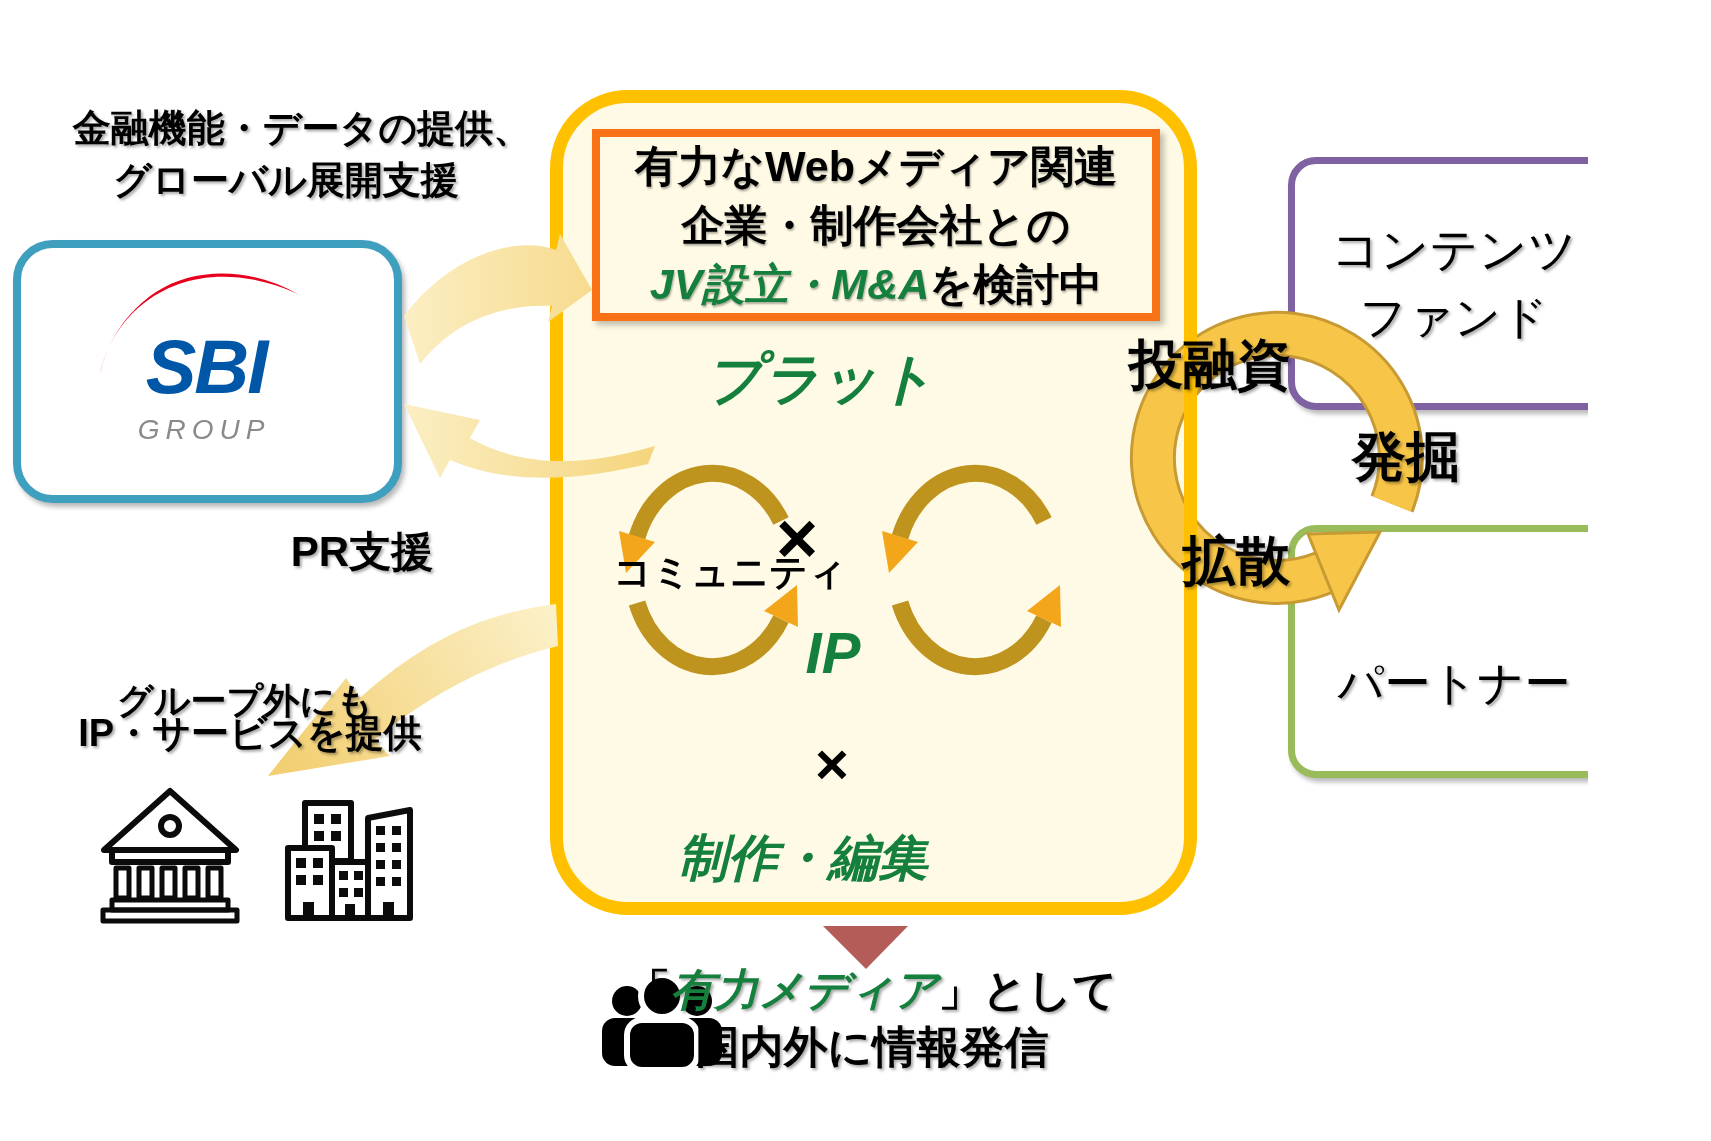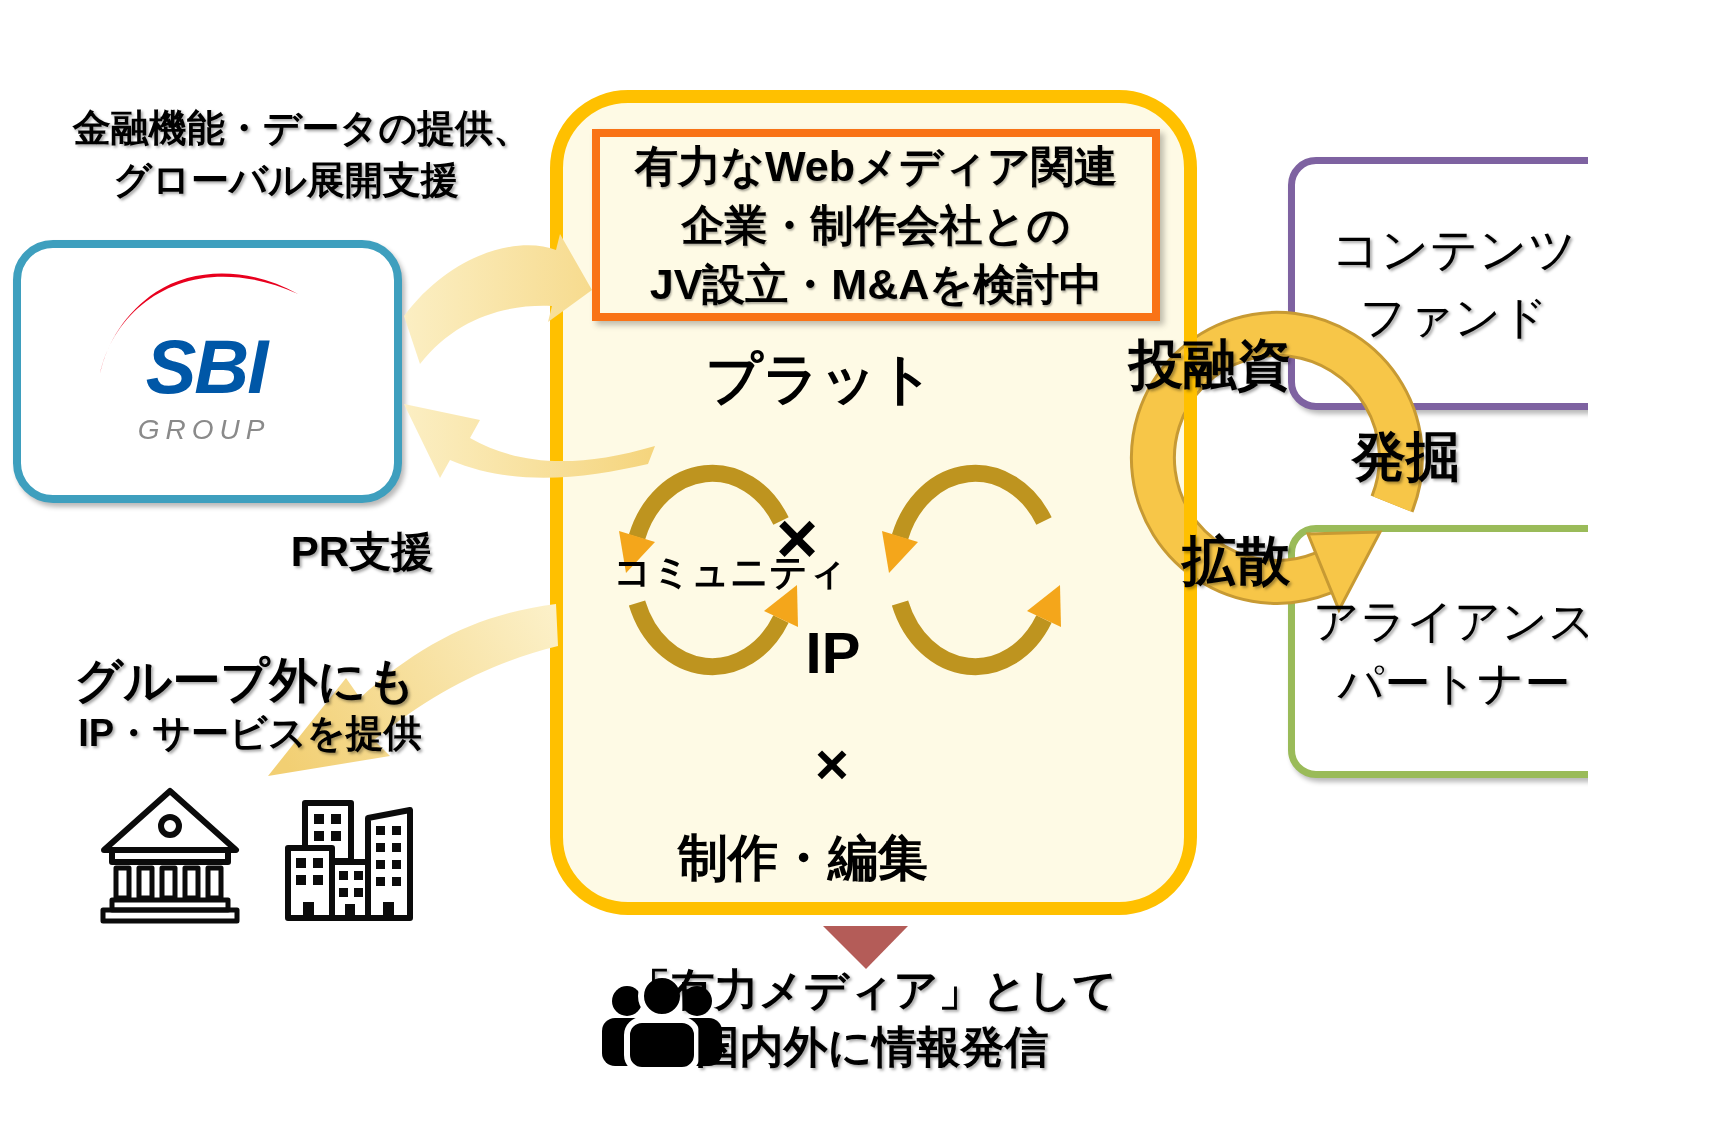--- a/index.html
+++ b/index.html
@@ -10,21 +10,21 @@
   .box{position:absolute;background:#fff;box-shadow:3px 4px 5px rgba(0,0,0,.28);}
   #sbi-box{left:13px;top:240px;width:373px;height:247px;border:8px solid #3E9FBE;border-radius:40px;}
   #center-box{left:550px;top:90px;width:621px;height:799px;border:13px solid #FFC000;border-radius:78px;background:#FEFAE5;box-shadow:none;}
   #jv-box{left:592px;top:129px;width:552px;height:176px;border:8px solid #f97316;background:transparent;box-shadow:4px 4px 6px rgba(0,0,0,.25);
           display:flex;flex-direction:column;justify-content:center;align-items:center;}
   #fund-box{left:1288px;top:157px;width:318px;height:239px;border:7px solid #7E62A1;border-radius:28px;}
   #alliance-box{left:1288px;top:525px;width:318px;height:239px;border:7px solid #9ABB59;border-radius:28px;}
   .t{position:absolute;transform:translate(-50%,-50%);white-space:nowrap;color:#000;font-weight:700;z-index:6;}
   .sh{text-shadow:2px 2px 3px rgba(0,0,0,.35);}
   .jvline{font-size:43px;line-height:59px;font-weight:700;color:#000;white-space:nowrap;text-shadow:1px 2px 2px rgba(0,0,0,.3);}
-  .red{color:#000000;}
+  .red{color:#15803d;font-style:italic;}
   svg#overlay{position:absolute;left:0;top:0;z-index:4;pointer-events:none;}
 </style>
 </head>
 <body>
 
 <div id="canvas">
 
   <div class="box" id="sbi-box"></div>
   <div class="box" id="center-box"></div>
   <div class="box" id="fund-box"></div>
@@ -142,21 +142,21 @@
   </svg>
 
   <div class="t sh" style="left:302px;top:128px;font-size:38px;">金融機能・データの提供、</div>
   <div class="t sh" style="left:286px;top:180px;font-size:38px;">グローバル展開支援</div>
 
   <div class="t" style="left:206px;top:366px;font-size:76px;font-style:italic;font-weight:900;color:#0057A7;letter-spacing:-2px;">SBI</div>
   <div class="t" style="left:204px;top:430px;font-size:28px;font-style:italic;font-weight:400;color:#8A8A8A;letter-spacing:6px;">GROUP</div>
 
   <div class="t sh" style="left:362px;top:552px;font-size:42px;">PR支援</div>
 
-  <div class="t sh" style="left:245px;top:681px;font-size:48px;">グループ外にも</div>
+  <div class="t sh" style="left:245px;top:701px;font-size:36px;">グループ外にも</div>
   <div class="t sh" style="left:250px;top:733px;font-size:38px;">IP・サービスを提供</div>
 
   <div class="box" id="jv-box" style="z-index:5;">
     <div class="jvline">有力なWebメディア関連</div>
     <div class="jvline">企業・制作会社との</div>
     <div class="jvline">
       <span class="red">JV設立・M&amp;A</span><span>を検討中</span>
     </div>
   </div>
 
@@ -167,21 +167,20 @@
   <div class="t red" style="left:833px;top:652px;font-size:58px;font-weight:800;">IP</div>
   <div class="t" style="left:832px;top:763px;font-size:58px;font-weight:900;">×</div>
   <div class="t red" style="left:803px;top:858px;font-size:50px;font-weight:800;">制作・編集</div>
 
   <div class="t sh" style="left:1210px;top:365px;font-size:54px;font-weight:800;">投融資</div>
   <div class="t sh" style="left:1406px;top:457px;font-size:54px;font-weight:800;">発掘</div>
   <div class="t sh" style="left:1236px;top:561px;font-size:54px;font-weight:800;">拡散</div>
 
   <div class="t sh" style="left:1454px;top:250px;font-size:48px;font-weight:500;">コンテンツ</div>
   <div class="t sh" style="left:1454px;top:318px;font-size:46px;font-weight:500;">ファンド</div>
-  <div class="t sh" style="left:1454px;top:622px;font-size:46px;font-weight:500;">アライアンス</div>
   <div class="t sh" style="left:1454px;top:684px;font-size:46px;font-weight:500;">パートナー</div>
 
   <div class="t sh" style="left:872px;top:990px;font-size:44px;">
     <span>「</span><span class="red">有力メディア</span><span>」として</span>
   </div>
   <div class="t sh" style="left:872px;top:1047px;font-size:44px;">国内外に情報発信</div>
 
 </div>
 
 </body></html>

